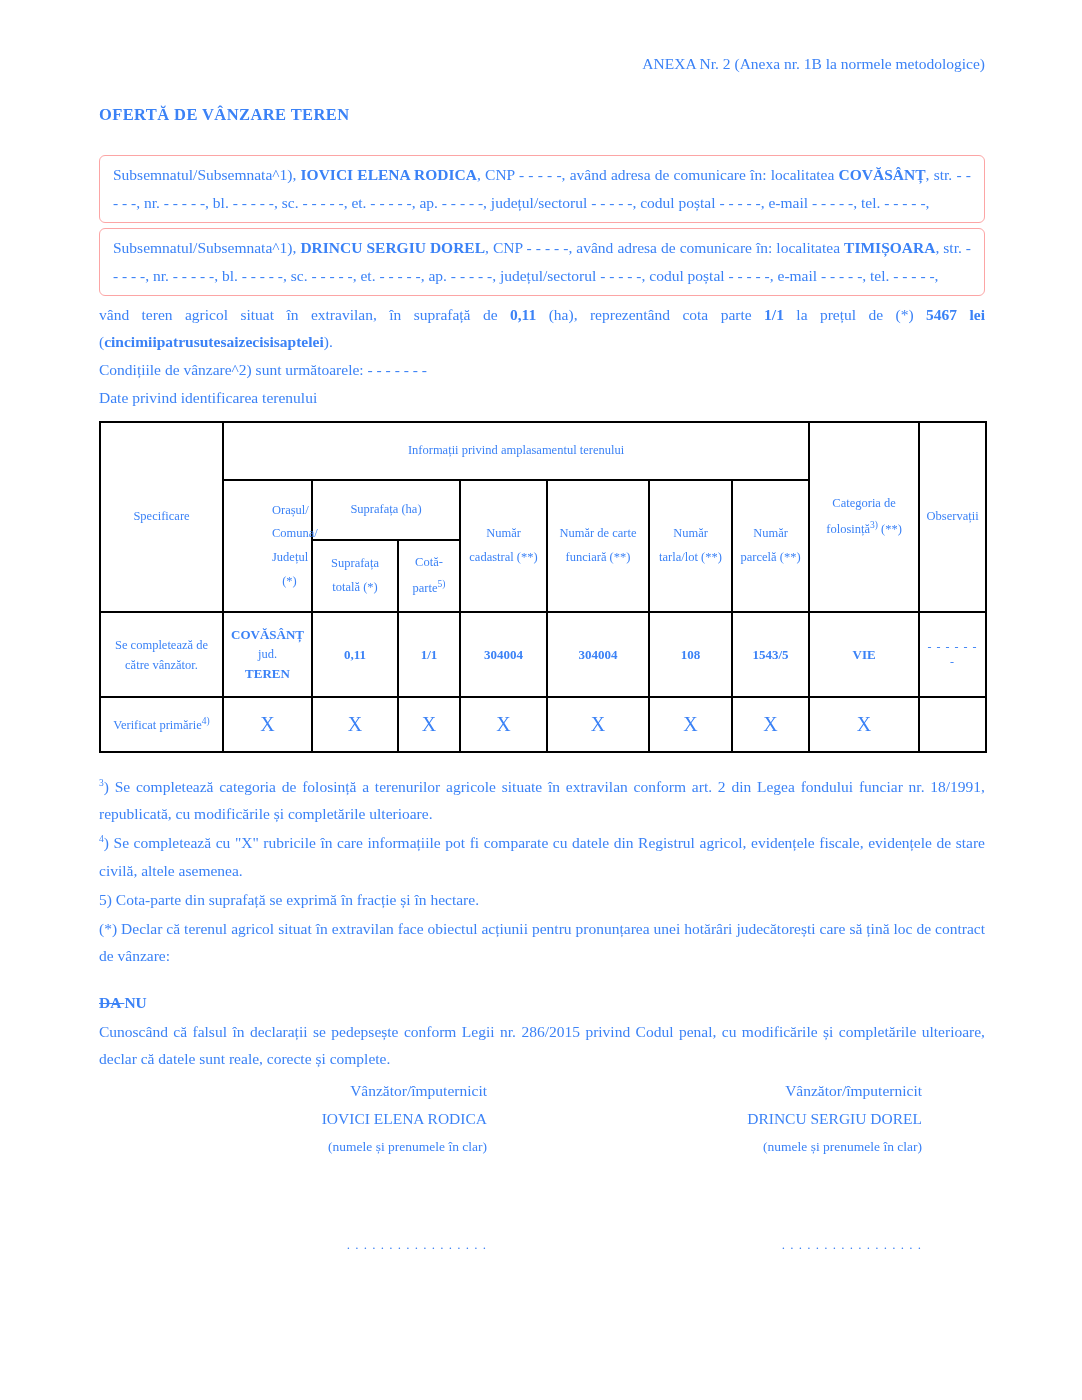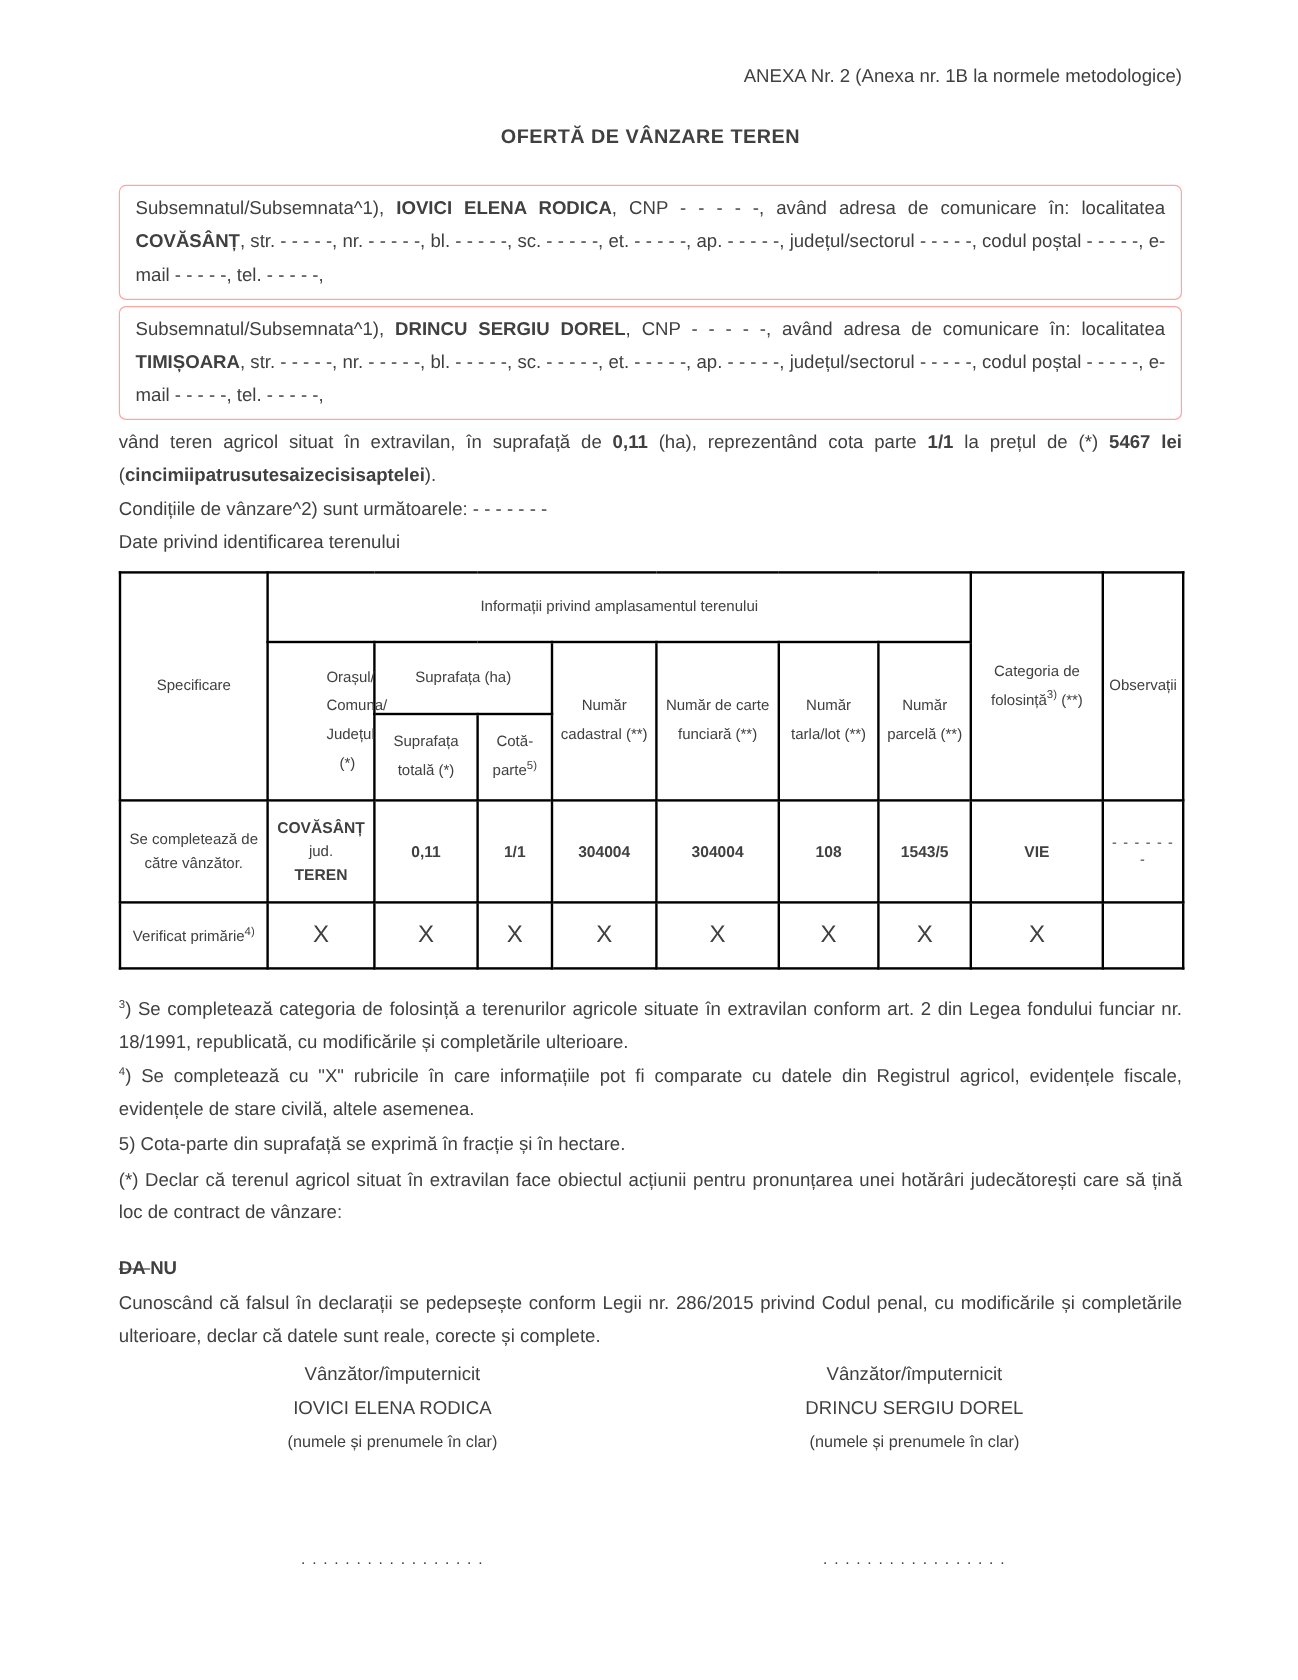--- a/index.html
+++ b/index.html
@@ -1,25 +1,25 @@
 <!DOCTYPE html>
 <html><head>
 <meta charset="utf-8">
 <style>
   * { margin:0; padding:0; box-sizing:border-box; }
   html,body { background:#ffffff; }
   .page {
-    width:1082px; height:1400px; background:#fff; color:#404040;
-    font-family:Liberation Sans, sans-serif; font-size:15.5px;
+    width:1082px; height:1400px; background:#fff; color:#3b82f6;
+    font-family:Liberation Serif, serif; font-size:15.5px;
     padding:55px 97px 0 99px; overflow:hidden; position:relative;
   }
   .t-right { text-align:right; }
   .annex-line { margin-bottom:32px; }
   .reg-line { margin-bottom:29px; }
-  .doc-title { text-align:center; font-weight:bold; font-size:16.5px; letter-spacing:0.4px; margin-bottom:30px; }
+  .doc-title { font-weight:bold; font-size:16.5px; letter-spacing:0.4px; margin-bottom:30px; }
   .box {
     border:1px solid #fca5a5; border-radius:6px;
     padding:5px 13px; line-height:1.8; text-align:justify; margin-bottom:5px;
   }
   b { font-weight:bold; }
   .para { line-height:1.8; text-align:justify; margin-top:0; }
   .line { line-height:1.8; }
   table { border-collapse:collapse; width:886px; table-layout:fixed; margin-top:9px; }
   th, td { border:2px solid #000; text-align:center; vertical-align:middle; padding:2px 4px; }
   th { font-weight:normal; font-size:12.5px; line-height:1.9; }
@@ -30,21 +30,21 @@
   .cell-val { font-size:13px; font-weight:bold; }
   .cell-x { font-size:20px; }
   .loc-line { display:block; font-size:13px; font-weight:bold; line-height:1.55; }
   .jud-line { display:block; font-size:12.5px; font-weight:normal; line-height:1.55; }
   .cell-dash { font-size:12px; letter-spacing:1px; }
   .fn { line-height:1.75; text-align:justify; margin-top:2px; }
   .fn sup, th sup, .cell-small sup { font-size:9.5px; }
   .strike { text-decoration:line-through; }
   .danu { font-weight:bold;margin-top:20px; }
   .sig-row { display:flex; margin-top:10px; }
-  .sig-block { width:320px; text-align:center; }
+  .sig-block { width:320px; text-align:right; }
   .sig-block.first { margin-left:68px; }
   .sig-block.second { margin-left:115px; }
   .sig-role { line-height:1.1; }
   .sig-name { margin-top:11px; font-size:15.5px; }
   .sig-note { margin-top:11px; font-size:13.5px; }
   .sig-dots { margin-top:82px; font-size:13px; letter-spacing:1px; }
 </style>
 </head>
 <body>
 

